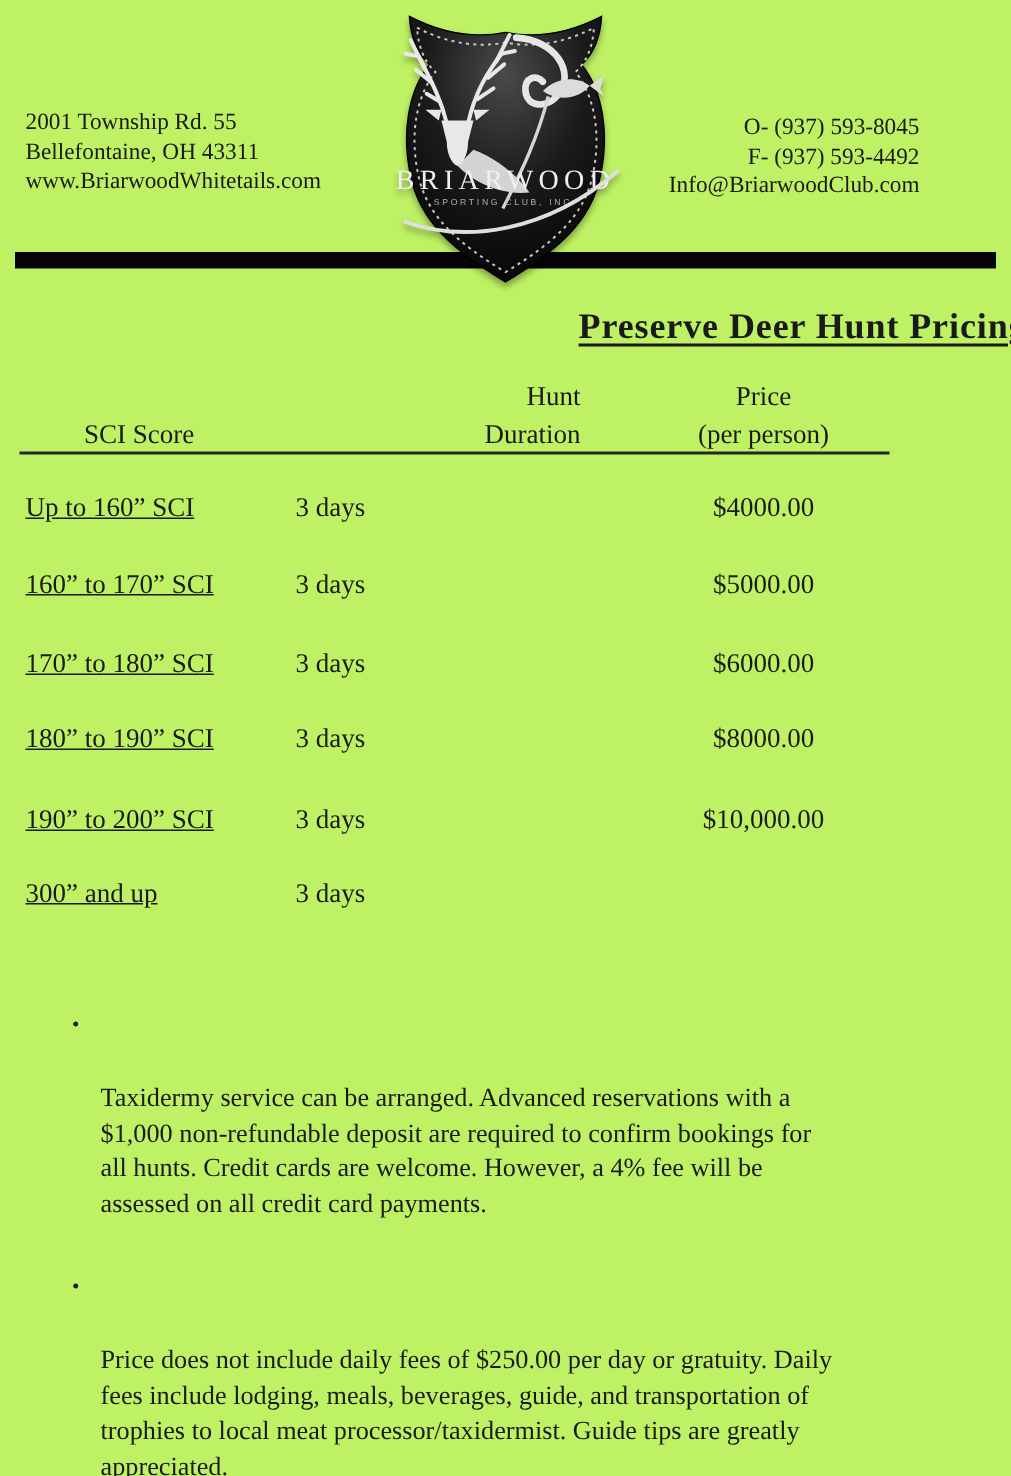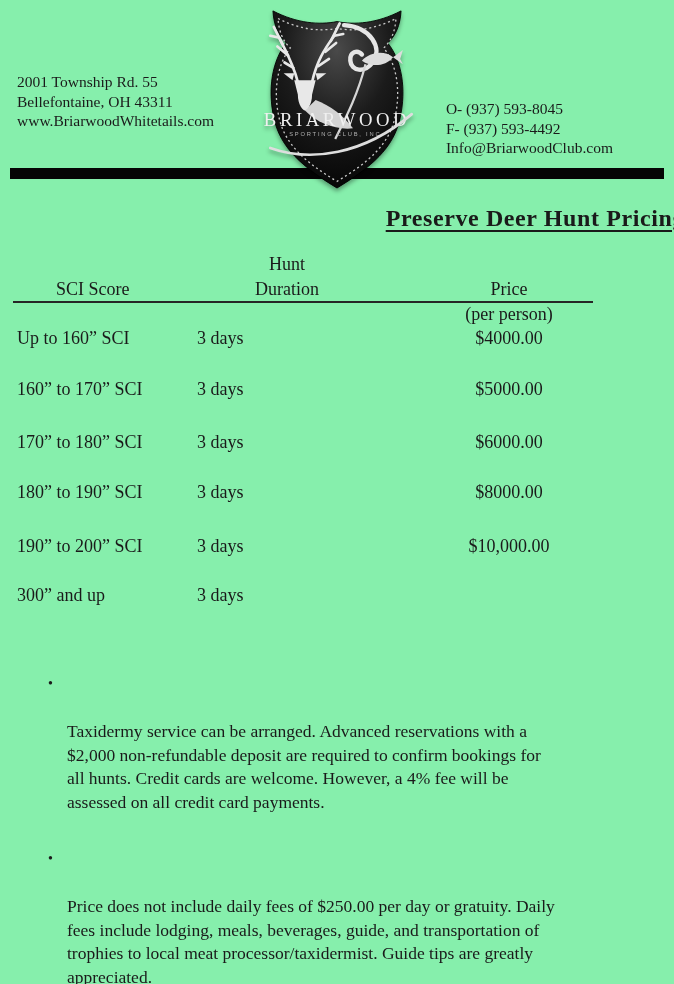--- a/index.html
+++ b/index.html
@@ -1,48 +1,48 @@
 <!DOCTYPE html>
 <html><head>
 <meta charset="utf-8">
 <style>
   html,body{margin:0;padding:0;background:#e9e9e9;}
   .page{
     position:relative;
     width:674px;height:984px;
     margin:0 auto;
-    background:#86efac;
+    background:#bef264;
     color:#1a1a1a;
     font-family:"Liberation Serif","DejaVu Serif",serif;
     overflow:hidden;
   }
   
   .address{position:absolute;left:17px;top:72px;font-size:15.5px;line-height:19.5px;}
-  .contact{position:absolute;right:61px;top:75px;font-size:15.5px;line-height:19.5px;text-align:left;margin-top:24px;}
+  .contact{position:absolute;right:61px;top:75px;font-size:15.5px;line-height:19.5px;text-align:right;}
   .divider-bar{position:absolute;left:10px;right:10px;top:168px;height:11px;background:#050505;}
   .logo{
     position:absolute;left:248px;top:5px;width:178px;height:188px;
     filter:drop-shadow(0 3px 2px rgba(0,0,0,0.35));
   }
   
   .title{
     position:absolute;top:194px;left:0;width:100%;margin:11px;
     text-align:right;font-size:24px;font-weight:bold;letter-spacing:0.6px;
     text-decoration:underline;text-decoration-thickness:2px;text-underline-offset:4px;
   }
   
   .ptable{position:absolute;left:0;top:0;width:100%;font-size:18px;}
   .th{position:absolute;font-size:18px;line-height:25px;}
   .th-sci{left:56px;top:277px;}
-  .th-dur{left:197px;width:180px;top:252px;text-align:center;white-space:pre-line;}
-  .th-price{left:379px;width:260px;top:252px;text-align:center;white-space:pre-line;margin-top:25px;}
+  .th-dur{left:207px;width:180px;top:252px;text-align:right;white-space:pre-line;}
+  .th-price{left:379px;width:260px;top:252px;text-align:center;white-space:pre-line;}
   .header-rule{position:absolute;left:13px;top:301px;width:580px;height:2px;background:#262626;}
   .trow{position:absolute;left:0;width:100%;height:26px;line-height:24px;}
   .r0{top:326px}.r1{top:377px}.r2{top:430px}.r3{top:480px}.r4{top:534px}.r5{top:583px}
-  .cell-sci{position:absolute;left:17px;}
+  .cell-sci{position:absolute;left:17px;text-decoration:underline;}
   .cell-dur{position:absolute;left:197px;width:180px;text-align:left;}
   .cell-price{position:absolute;left:379px;width:260px;text-align:center;}
   .cell-price.wide{left:410px;}
   
   .notes{position:absolute;left:48px;top:673px;width:600px;}
   .note{
     position:relative;padding-left:19px;margin:0 0 34px 0;
     font-size:17.5px;line-height:23.5px;white-space:pre-line;
   }
   .note .bullet{position:absolute;left:0;top:-1px;font-size:14px;}
@@ -152,21 +152,21 @@
     <div class="trow r5">
       <span class="cell-sci">300” and up</span>
       <span class="cell-dur">3 days</span>
     </div>
   </div>
 
   <div class="notes">
     <div class="note">
       <span class="bullet">•</span>
       <span>Taxidermy service can be arranged.  Advanced reservations with a
-$2,000 non-refundable deposit are required to confirm bookings for
+$1,000 non-refundable deposit are required to confirm bookings for
 all hunts.  Credit cards are welcome.  However, a 4% fee will be
 assessed on all credit card payments.</span>
     </div>
     <div class="note">
       <span class="bullet">•</span>
       <span>Price does not include daily fees of $250.00 per day or gratuity. Daily
 fees include lodging, meals, beverages, guide, and transportation of
 trophies to local meat processor/taxidermist.  Guide tips are greatly
 appreciated.</span>
     </div>

